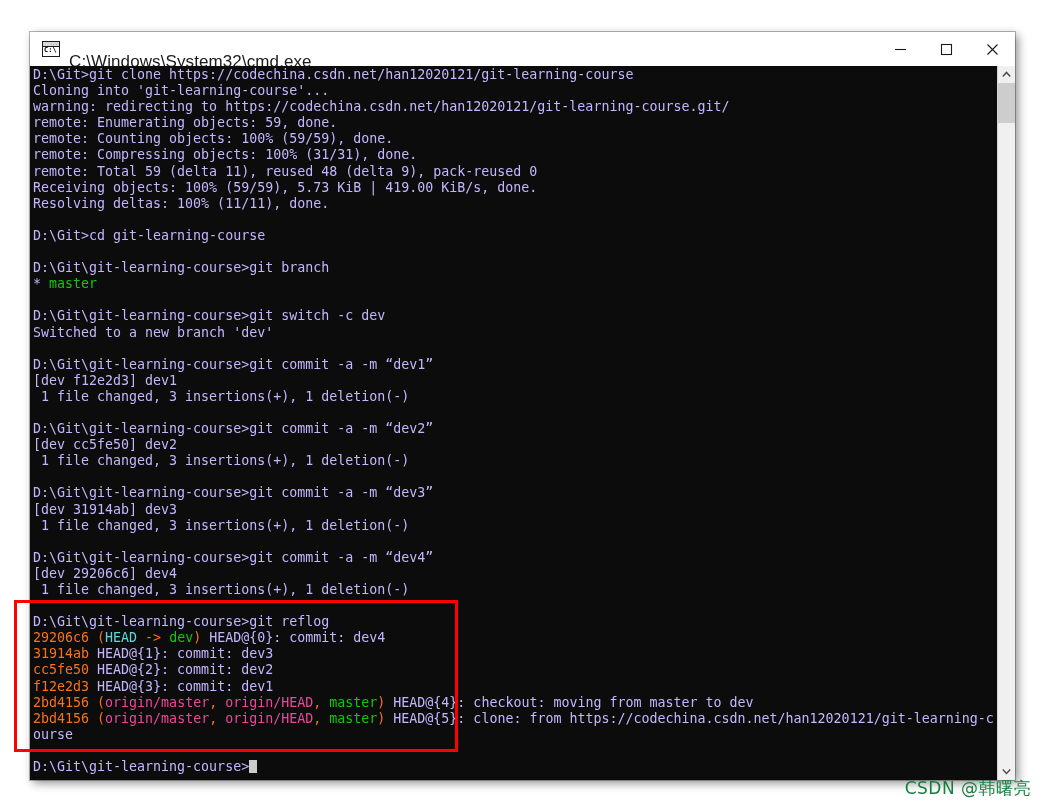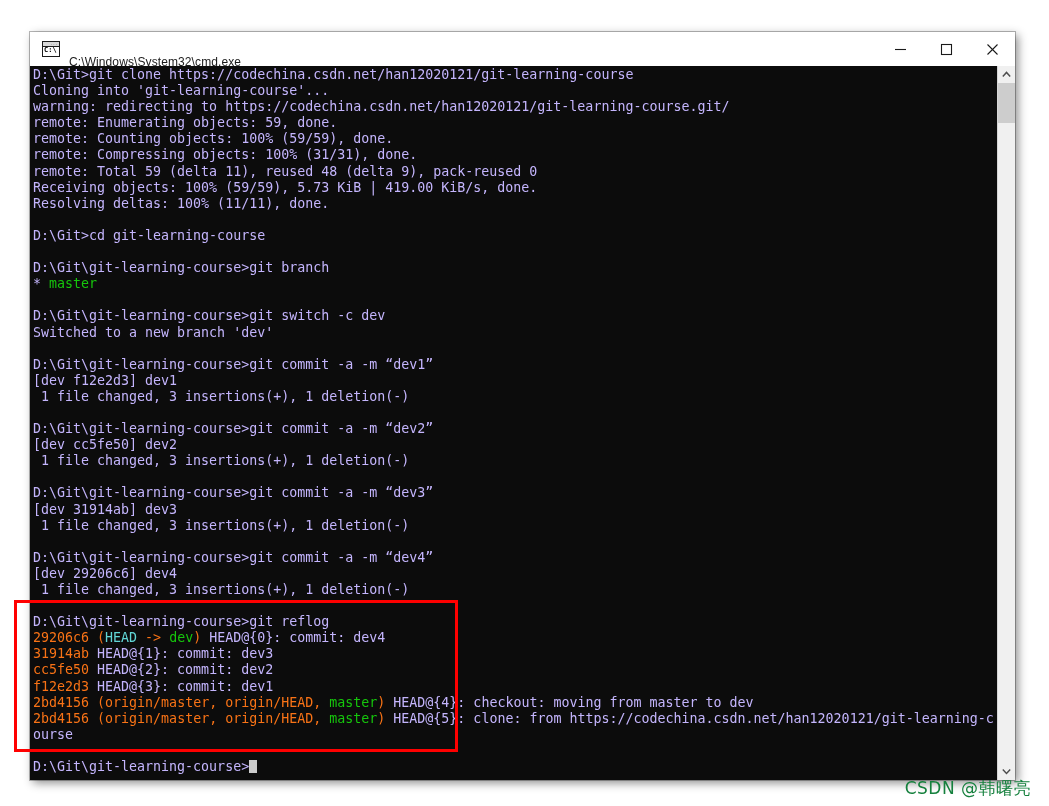--- a/index.html
+++ b/index.html
@@ -41,21 +41,21 @@
   }
   #app-icon .ic-dots{
     position:absolute;right:1px;top:1px;font-size:4px;line-height:4px;color:#333;
     letter-spacing:1px;
   }
   #app-icon .ic-text{
     position:absolute;left:1px;top:4px;font-family:"DejaVu Sans Mono",monospace;
     font-size:7px;line-height:9px;color:#000;font-weight:bold;
   }
   #title-text{
-    font-size:12px;color:#1a1a1a;letter-spacing:0.1px;
+    font-size:17px;color:#1a1a1a;letter-spacing:0.1px;
     font-family:"Liberation Sans", sans-serif;
     margin-top:26px;
   }
   #window-controls{
     margin-left:auto;display:flex;height:34px;
   }
   .wbtn{
     width:46px;height:34px;display:flex;align-items:center;justify-content:center;
     color:#1a1a1a;
   }
@@ -75,21 +75,21 @@
     color:#cccccc;
     white-space:pre;
     letter-spacing:0px;
     padding-top:1px;
   }
   .ln{height:16.1px;white-space:pre;}
   .c-white{color:#c4b5fd;}
   .c-green{color:#16c60c;margin-top:45px;}
   .c-yellow{color:#f97316;}
   .c-brightcyan{color:#61d6d6;}
-  .c-red{color:#f97316;}
+  .c-red{color:#ec4899;}
   .cursor{
     display:inline-block;width:8px;height:13px;background:#cccccc;
     vertical-align:-2px;
   }
 
   
   #scrollbar{
     position:absolute;right:0;top:34px;width:17px;height:714px;
     background:#f0f0f0;border-left:1px solid #d6d6d6;
   }

